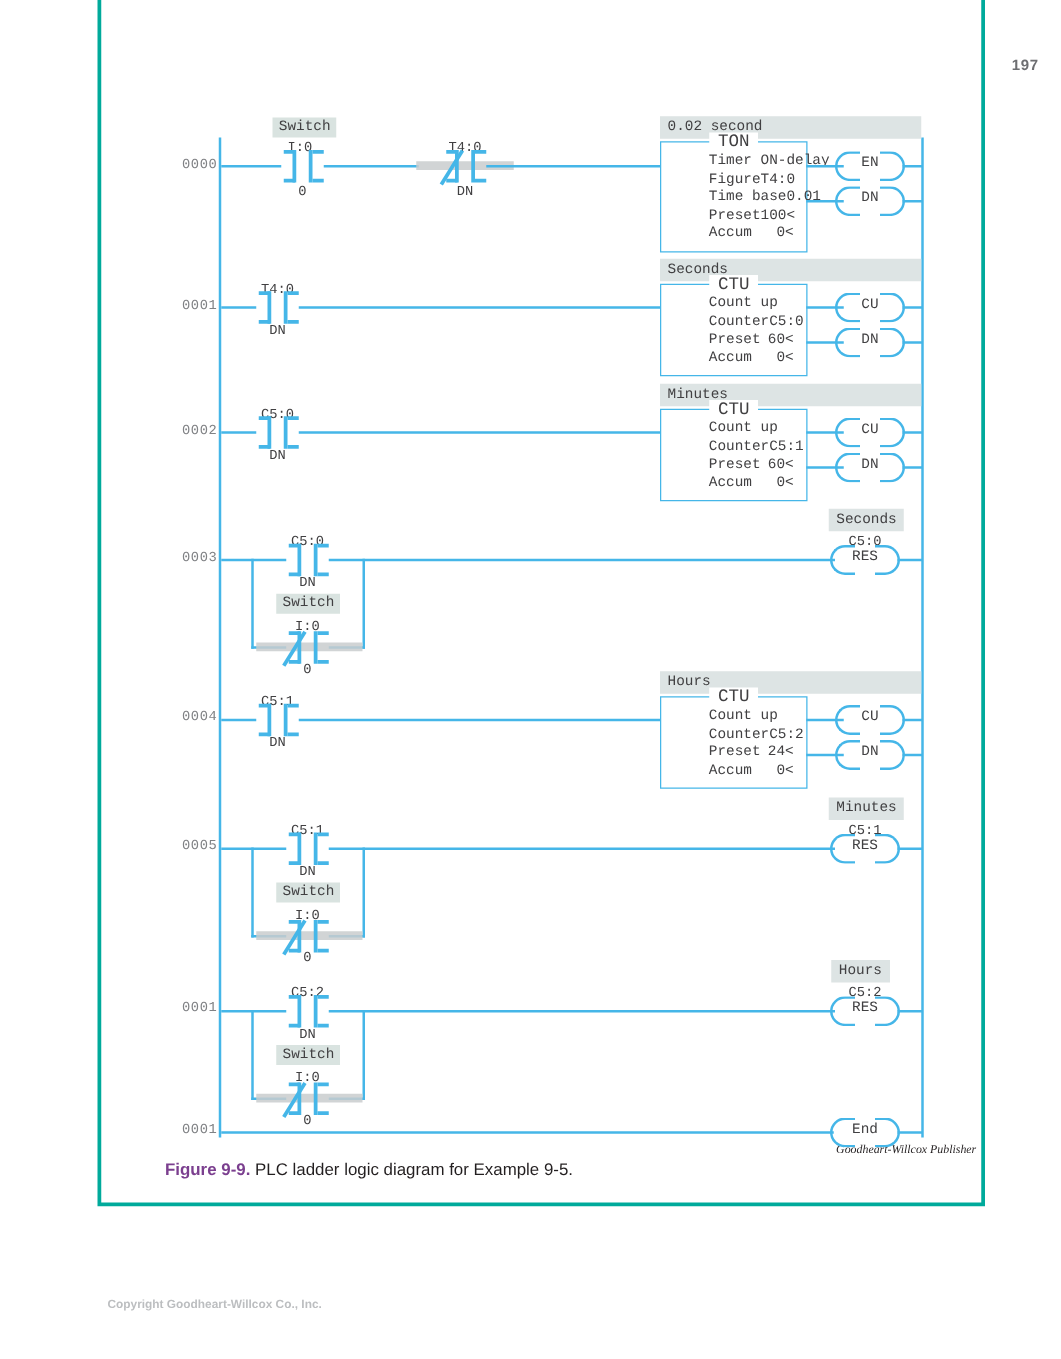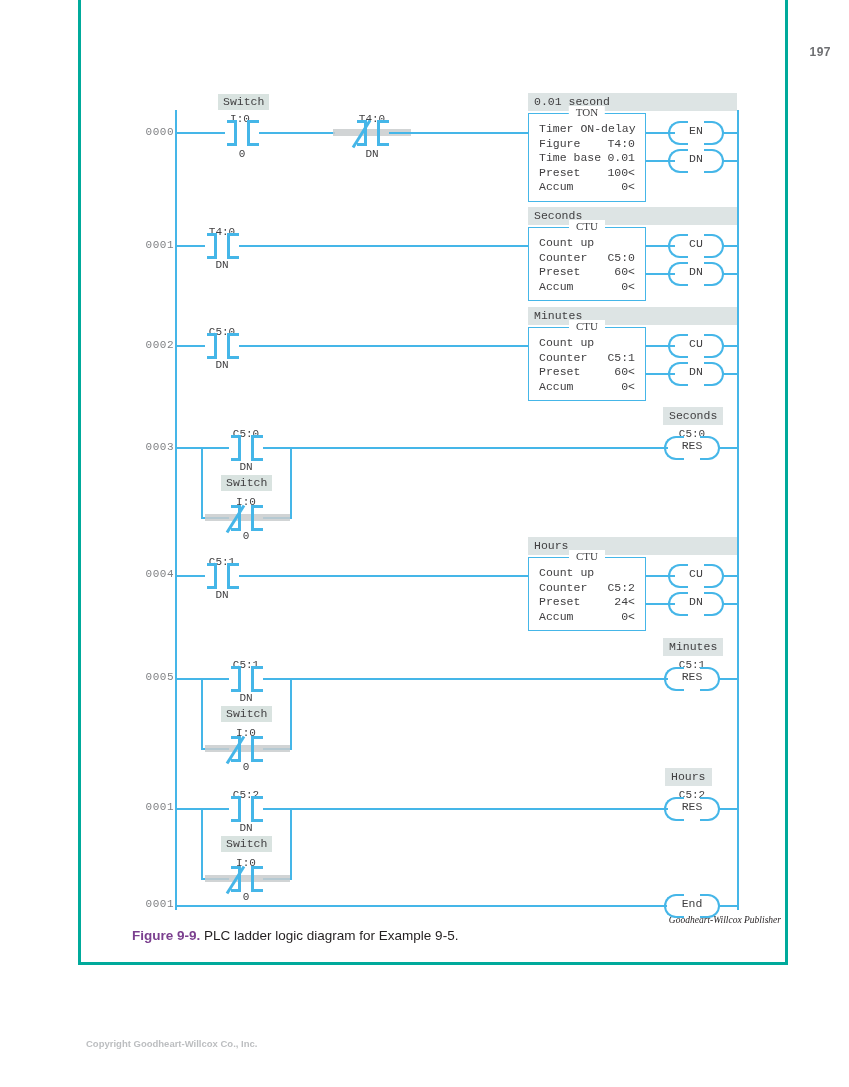--- a/index.html
+++ b/index.html
@@ -104,26 +104,26 @@
     border:1.5px solid #45b6e8;
     background:#ffffff;
     font-family:"Liberation Mono", monospace;
     font-size:11.5px; color:#414042;
     padding:8px 10px 6px 10px;
   }
   .block .btitle{
     position:absolute; top:-8px; left:50%;
     transform:translateX(-50%);
     background:#fff; padding:0 7px;
-    font-family:Liberation Serif, serif;
-    font-size:11px; color:#414042;
+    font-family:Liberation Mono, monospace;
+    font-size:14px; color:#414042;
   }
   .block .brow{
     display:flex; justify-content:space-between;
-    line-height:14.5px; white-space:pre;
+    line-height:14.5px; white-space:pre;margin-left:28px;
   }
   .block .brow.single{ display:block; }
 
   
   .band{
     position:absolute;
     background:#dde4e4;
     font-family:"Liberation Mono", monospace;
     font-size:11.5px; color:#414042;
     padding:2px 6px 3px 6px;
@@ -200,21 +200,21 @@
     <div class="bar right"></div>
     <div class="foot tl"></div>
     <div class="foot bl"></div>
     <div class="foot tr"></div>
     <div class="foot br"></div>
     <div class="slash"></div>
   </div>
   <div class="tag" style="left:342px; top:148px; width:60px;">DN</div>
   <div class="lad-el wire-h" style="left:389px; top:132px; width:140px;"></div>
 
-  <div class="band" style="left:528px; top:93px; width:209px;">0.01 second</div>
+  <div class="band" style="left:528px; top:93px; width:209px;">0.02 second</div>
   <div class="block" style="left:528px; top:113px; width:118px;">
     <div class="btitle">TON</div>
     <div class="brow single"><span>Timer ON-delay</span></div>
     <div class="brow"><span>Figure</span><span>T4:0</span></div>
     <div class="brow"><span>Time base</span><span>0.01</span></div>
     <div class="brow"><span>Preset</span><span>100&lt;</span></div>
     <div class="brow"><span>Accum</span><span>0&lt;</span></div>
   </div>
   <div class="lad-el wire-h" style="left:645px; top:132px; width:30px;"></div>
   <div class="coil" style="left:668px; top:121px;">

